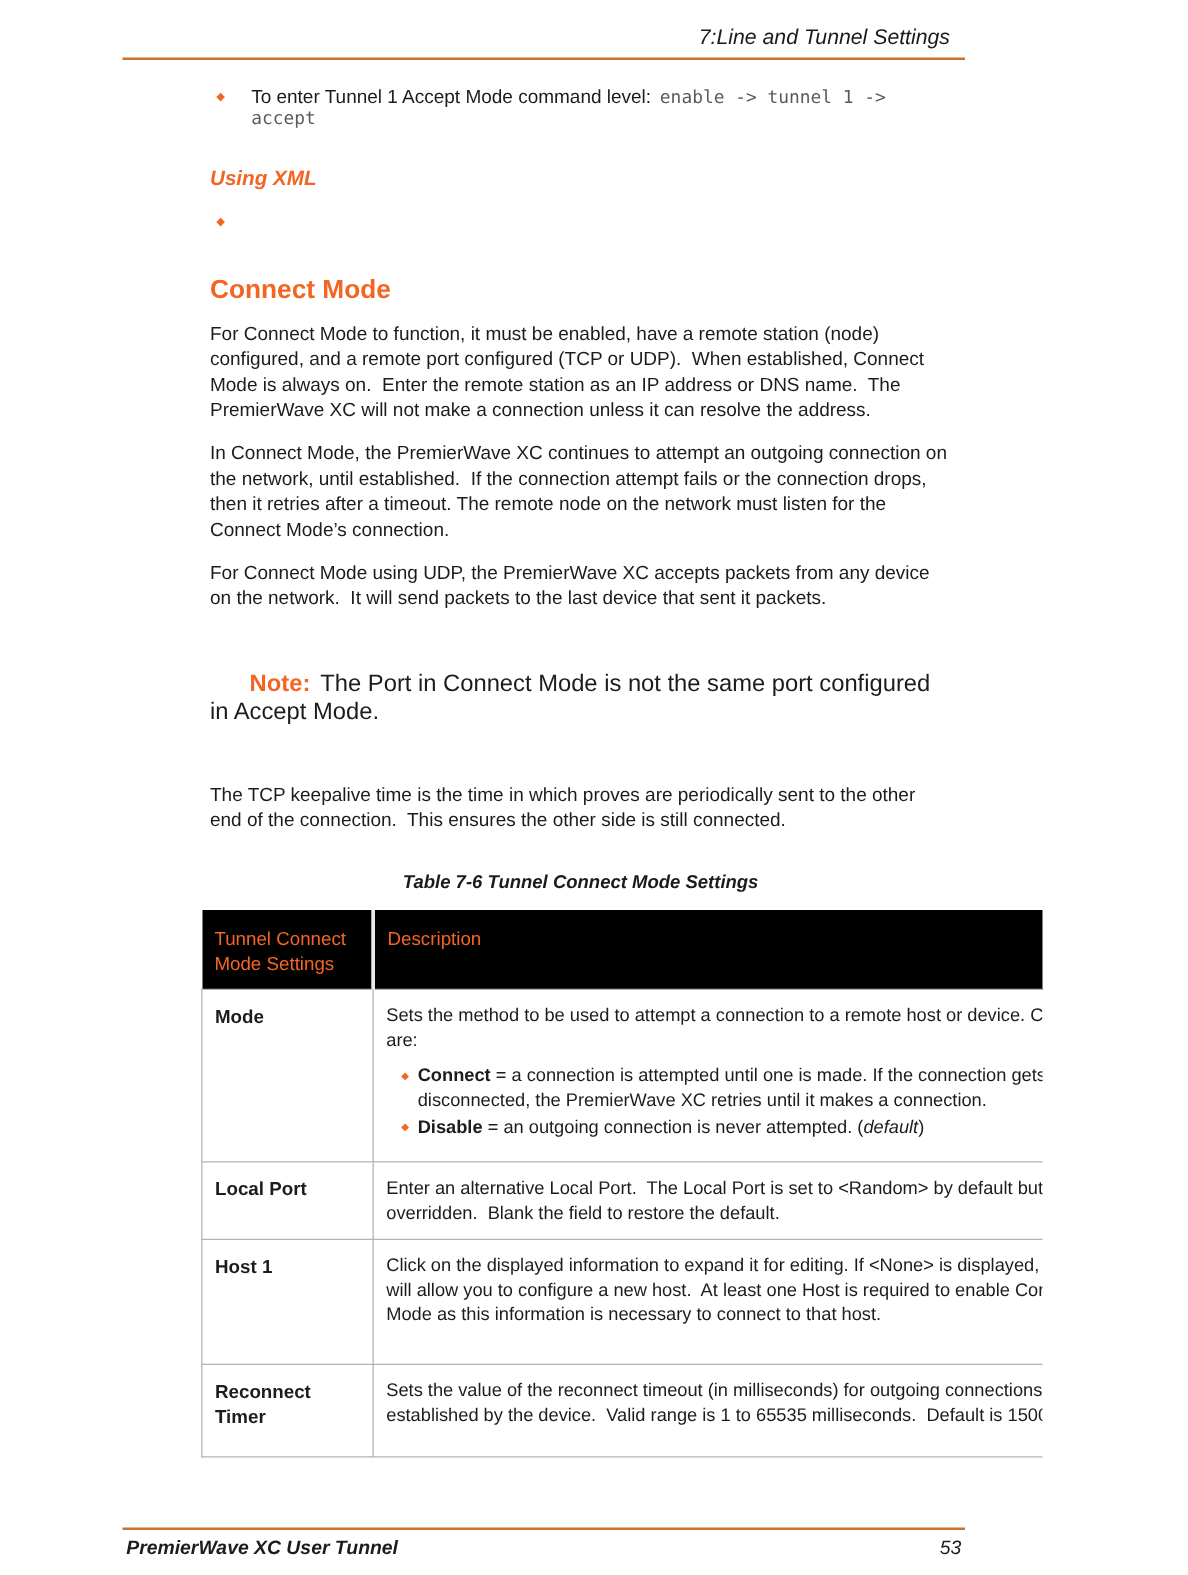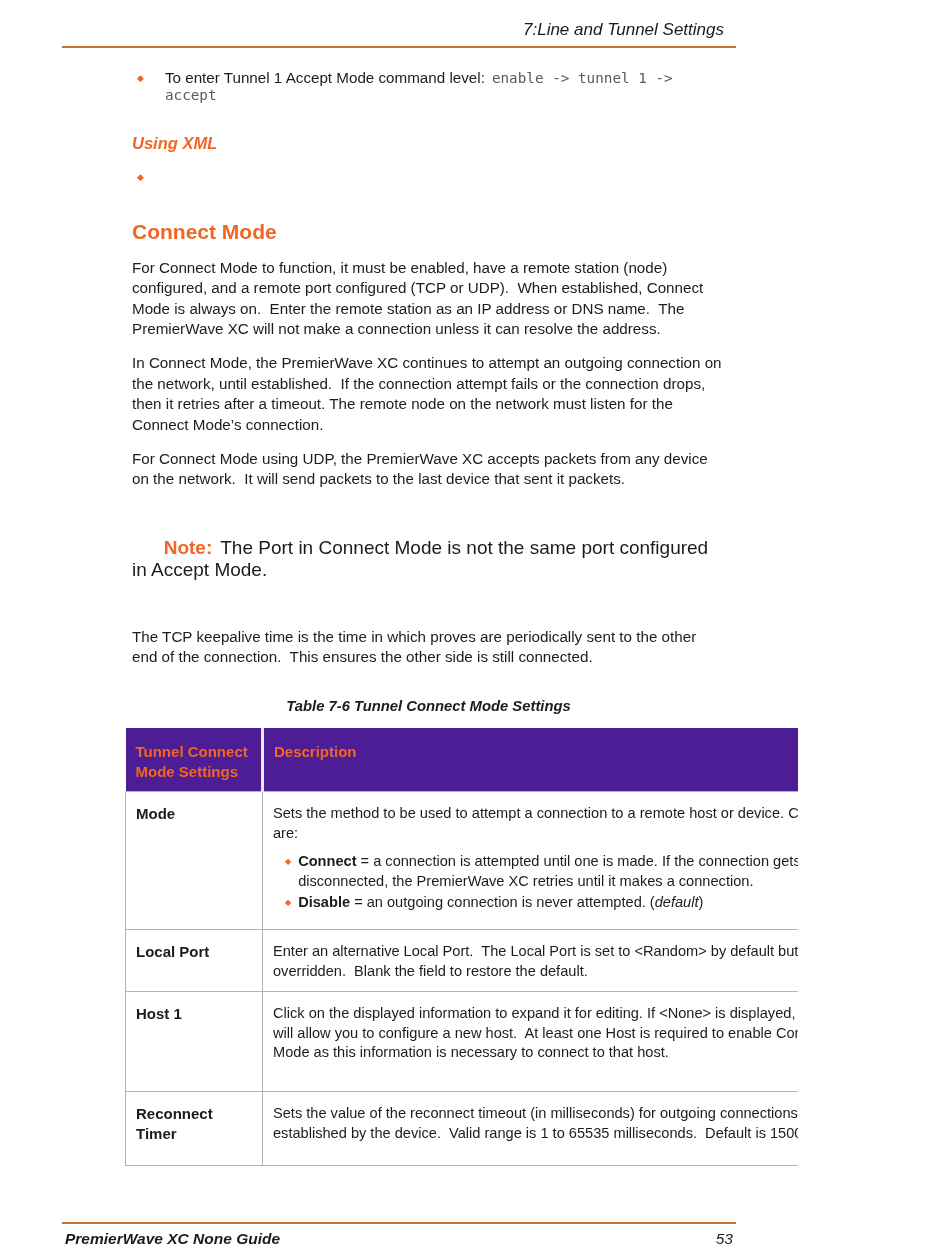--- a/index.html
+++ b/index.html
@@ -1,20 +1,21 @@
 <!DOCTYPE html>
 <html><head>
 <meta charset="utf-8">
 <style>
   * { margin:0; padding:0; box-sizing:border-box; }
   html,body { background:#ffffff; }
   body { font-family:"Liberation Sans", sans-serif; color:#1c1c1c; }
   .page {
     position:relative; width:798px; height:1260px; background:#ffffff;
     overflow:hidden;
+    margin-left:36px;
   }
   
   .page-header {
     margin:0 62px; padding:20px 12px 6px 0;
     border-bottom:2px solid #c8732f;
     text-align:right; font-style:italic; font-size:17px; color:#1a1a1a;
   }
   
   .content { margin:0 73px 0 132px; }
   .sub-heading {
@@ -37,21 +38,21 @@
   }
   table.settings {
     margin:14px 0 0 52px; 
     border-collapse:collapse; table-layout:fixed; width:752px;
     font-size:14.6px;
   }
   .table-wrap { margin-left:125px; }
   table.settings col.c1 { width:137px; }
   table.settings col.c2 { width:615px; }
   table.settings th {
-    background:#4c1d95; color:#f26522; font-weight:bold; font-size:15px;
+    background:#000000; color:#f26522; font-weight:normal; font-size:15px;
     text-align:left; vertical-align:top; padding:14px 10px 10px 10px; height:62px;
     line-height:1.3;
   }
   table.settings th.divided { border-right:3px solid #e8e8e8; }
   table.settings td {
     border:1px solid #b3b3b3; background:#ffffff; vertical-align:top;
     padding:12px 12px 10px 10px; line-height:1.33;
   }
   td.setting-cell { font-weight:bold; font-size:15px; padding-left:8px; }
   td.desc-cell { white-space:pre-wrap; }
@@ -147,17 +148,17 @@
         </tr>
         <tr>
           <td class="setting-cell" style="height:74px;">Reconnect Timer</td>
           <td class="desc-cell">Sets the value of the reconnect timeout (in milliseconds) for outgoing connections established by the device.  Valid range is 1 to 65535 milliseconds.  Default is 15000.</td>
         </tr>
       </tbody>
     </table>
   </div>
 
   <div class="page-footer">
-    <span class="footer-title">PremierWave XC None Guide</span>
+    <span class="footer-title">PremierWave XC User Tunnel</span>
     <span>53</span>
   </div>
 
 </div>
 
 </body></html>

